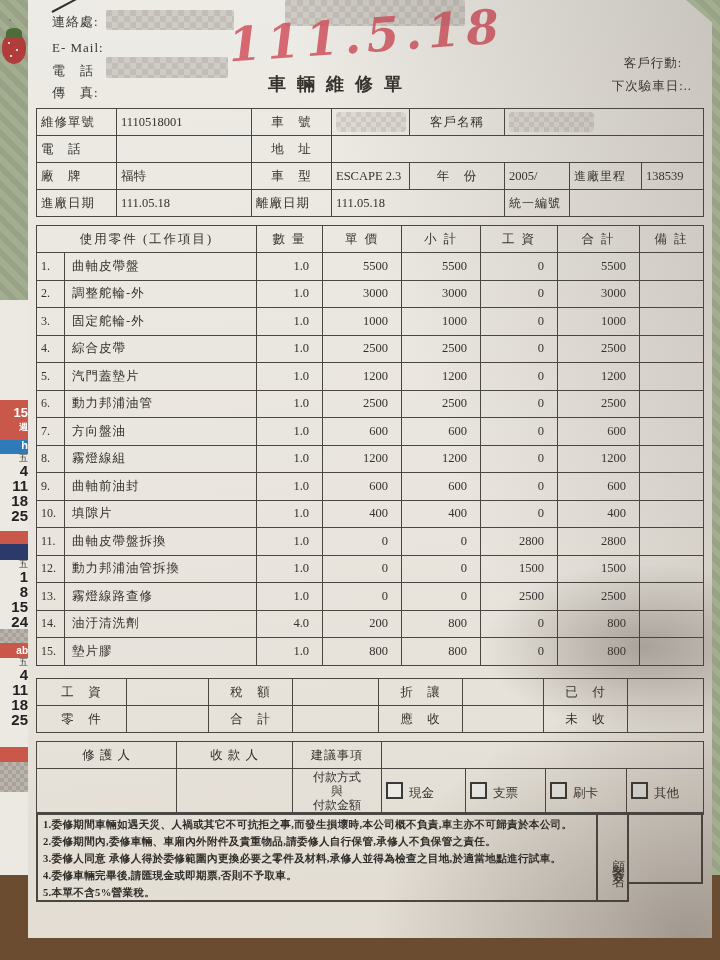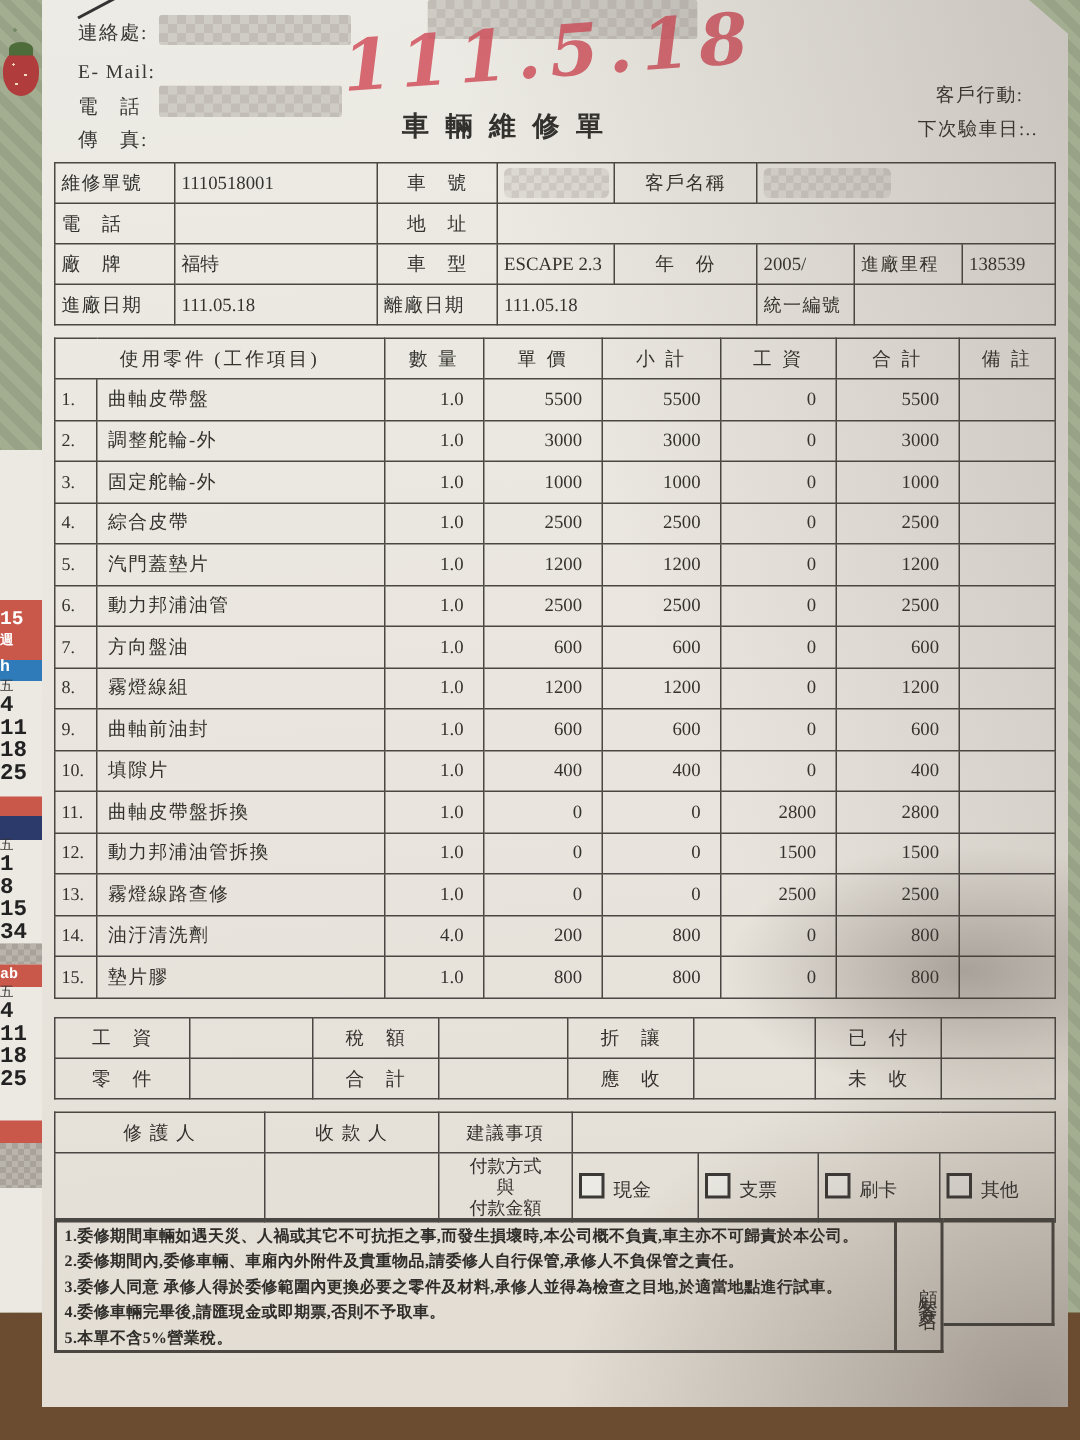--- a/index.html
+++ b/index.html
@@ -17,21 +17,21 @@
   }
   .strawberry{position:absolute;left:2px;top:34px;width:24px;height:30px;
     background:radial-gradient(circle 1.5px at 7px 9px,#f3d9c2 50%,transparent 52%),
                radial-gradient(circle 1.5px at 15px 16px,#f3d9c2 50%,transparent 52%),
                radial-gradient(circle 1.5px at 9px 22px,#f3d9c2 50%,transparent 52%),#b03c3c;
     border-radius:50% 50% 58% 58%;}
   .strawberry::before{content:"";position:absolute;top:-6px;left:4px;width:16px;height:9px;
     background:#4e6b3a;border-radius:50% 50% 0 0;}
   .news{position:absolute;left:0;top:300px;width:28px;height:575px;background:#ece9e2;
     font-family:"Liberation Sans","DejaVu Sans",sans-serif;overflow:hidden;}
-  .news .seg{width:100%;text-align:left;line-height:1;font-family:Liberation Mono, monospace;}
+  .news .seg{width:100%;text-align:right;line-height:1;}
   .band-red{background:#c9574a;color:#fff;}
   .band-navy{background:#2c3a6b;}
   .band-blue{background:#2f7ab8;color:#fff;}
   .pixel{background:
       linear-gradient(45deg,#b9b4ac 25%,transparent 25%,transparent 75%,#b9b4ac 75%),
       linear-gradient(45deg,#b9b4ac 25%,#a8a29a 25%,#a8a29a 75%,#b9b4ac 75%);
       background-size:8px 8px;background-position:0 0,4px 4px;}
   .num-big{font-weight:bold;color:#222;font-size:15px;}
   .num-head{font-size:9px;color:#333;}
   .floor{position:absolute;left:0;bottom:0;width:100%;height:85px;background:#6b4c30;}
@@ -109,21 +109,21 @@
   <div class="seg num-big">11</div>
   <div class="seg num-big">18</div>
   <div class="seg num-big">25</div>
   <div class="seg" style="height:8px;"></div>
   <div class="seg band-red" style="height:13px;"></div>
   <div class="seg band-navy" style="height:16px;"></div>
   <div class="seg num-head">五</div>
   <div class="seg num-big">1</div>
   <div class="seg num-big">8</div>
   <div class="seg num-big">15</div>
-  <div class="seg num-big">34</div>
+  <div class="seg num-big">24</div>
   <div class="seg pixel" style="height:14px;"></div>
   <div class="seg band-red" style="height:15px;font-size:10px;font-weight:bold;line-height:15px;">ab</div>
   <div class="seg num-head">五</div>
   <div class="seg num-big">4</div>
   <div class="seg num-big">11</div>
   <div class="seg num-big">18</div>
   <div class="seg num-big">25</div>
   <div class="seg" style="height:20px;"></div>
   <div class="seg band-red" style="height:15px;"></div>
   <div class="seg pixel" style="height:30px;"></div>

